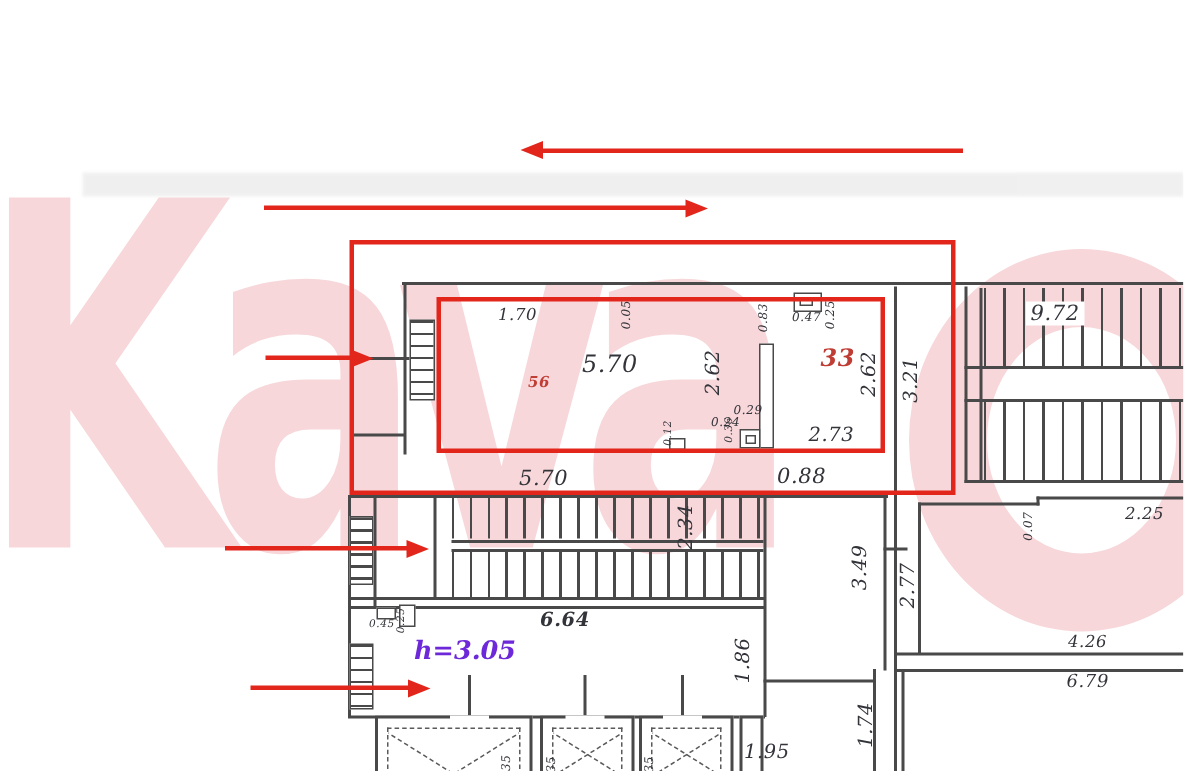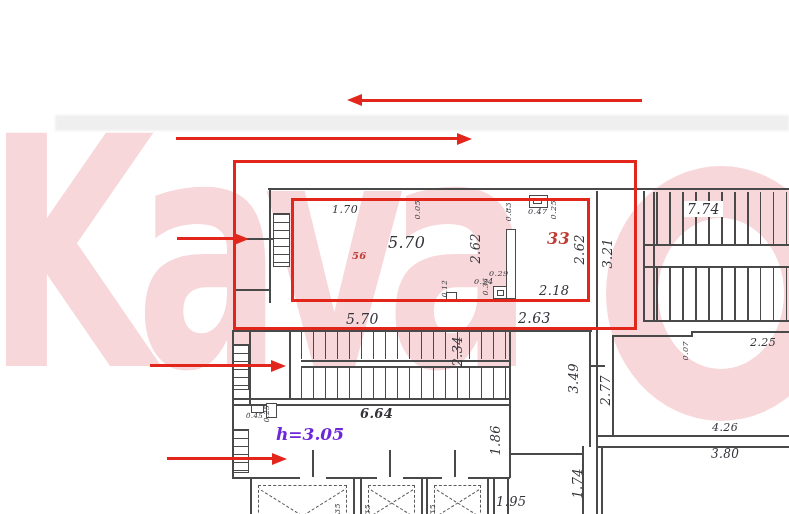--- a/index.html
+++ b/index.html
@@ -154,35 +154,35 @@
     <span class="dimv" style="left:441px;top:280px;font-size:7px;">0.12</span>
     <span class="dimh" style="left:450px;top:277px;font-size:8px;padding-left:24px;">0.24</span>
     <span class="dimv" style="left:482px;top:278px;font-size:7px;">0.36</span>
     <span class="dimh" style="left:489px;top:269px;font-size:8px;">0.29</span>
 
     <span class="dimv" style="left:504px;top:202px;font-size:8px;">0.83</span>
     <span class="dimh" style="left:528px;top:207px;font-size:8px;">0.47</span>
     <span class="dimv" style="left:549px;top:200px;font-size:8px;">0.25</span>
     <span class="dimh roomno" style="left:547px;top:229px;font-size:16px;">33</span>
     <span class="dimv" style="left:572px;top:234px;">2.62</span>
-    <span class="dimh" style="left:539px;top:283px;">2.18</span>
+    <span class="dimh" style="left:539px;top:283px;">2.73</span>
 
     <span class="dimv" style="left:600px;top:238px;">3.21</span>
-    <span class="dimh chip" style="left:684px;top:201px;font-size:14px;">7.74</span>
+    <span class="dimh chip" style="left:684px;top:201px;font-size:14px;">9.72</span>
 
     <span class="dimh" style="left:346px;top:311px;font-size:14px;">5.70</span>
     <span class="dimv" style="left:450px;top:336px;">2.34</span>
-    <span class="dimh" style="left:518px;top:310px;font-size:14px;">2.63</span>
+    <span class="dimh" style="left:518px;top:310px;font-size:14px;">0.88</span>
     <span class="dimv" style="left:566px;top:363px;">3.49</span>
     <span class="dimv" style="left:598px;top:375px;">2.77</span>
 
     <span class="dimv" style="left:681px;top:341px;font-size:8px;">0.07</span>
     <span class="dimh" style="left:750px;top:336px;font-size:11px;">2.25</span>
     <span class="dimh" style="left:712px;top:421px;font-size:11px;">4.26</span>
-    <span class="dimh" style="left:711px;top:447px;font-size:12px;">3.80</span>
+    <span class="dimh" style="left:711px;top:447px;font-size:12px;">6.79</span>
     <span class="dimv" style="left:570px;top:468px;">1.74</span>
     <span class="dimh" style="left:496px;top:494px;">1.95</span>
 
     <span class="dimh" style="left:360px;top:406px;font-weight:bold;">6.64</span>
     <span class="hnote" style="left:276px;top:424px;">h=3.05</span>
     <span class="dimv" style="left:488px;top:425px;">1.86</span>
     <span class="dimh" style="left:246px;top:412px;font-size:7px;">0.45</span>
     <span class="dimv" style="left:263px;top:405px;font-size:7px;">0.25</span>
 
     <span class="dimv" style="left:333px;top:503px;font-size:8px;">1.35</span>

